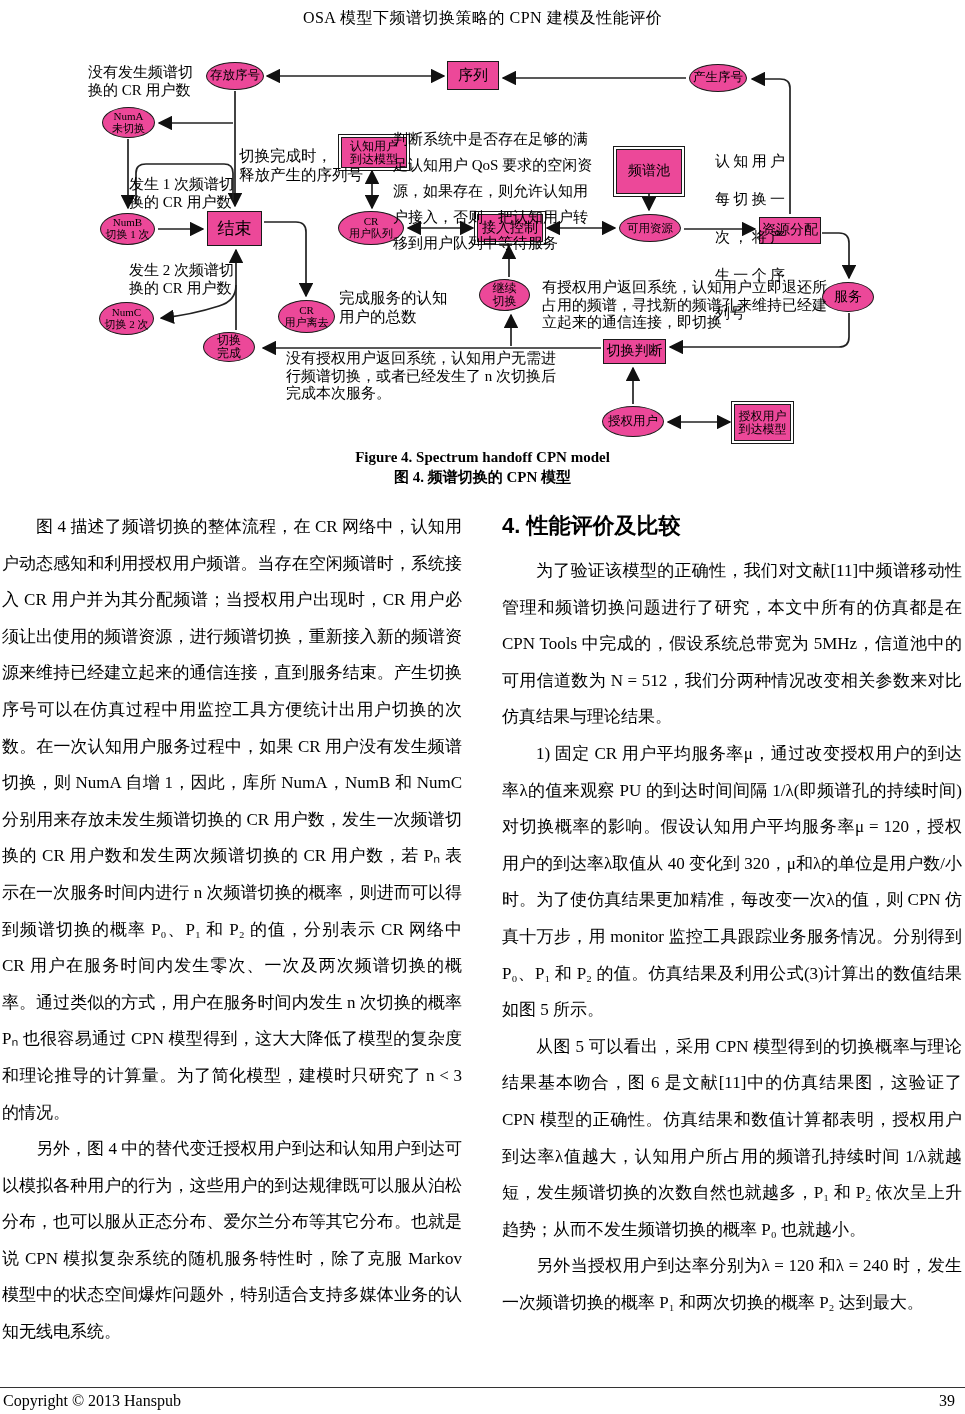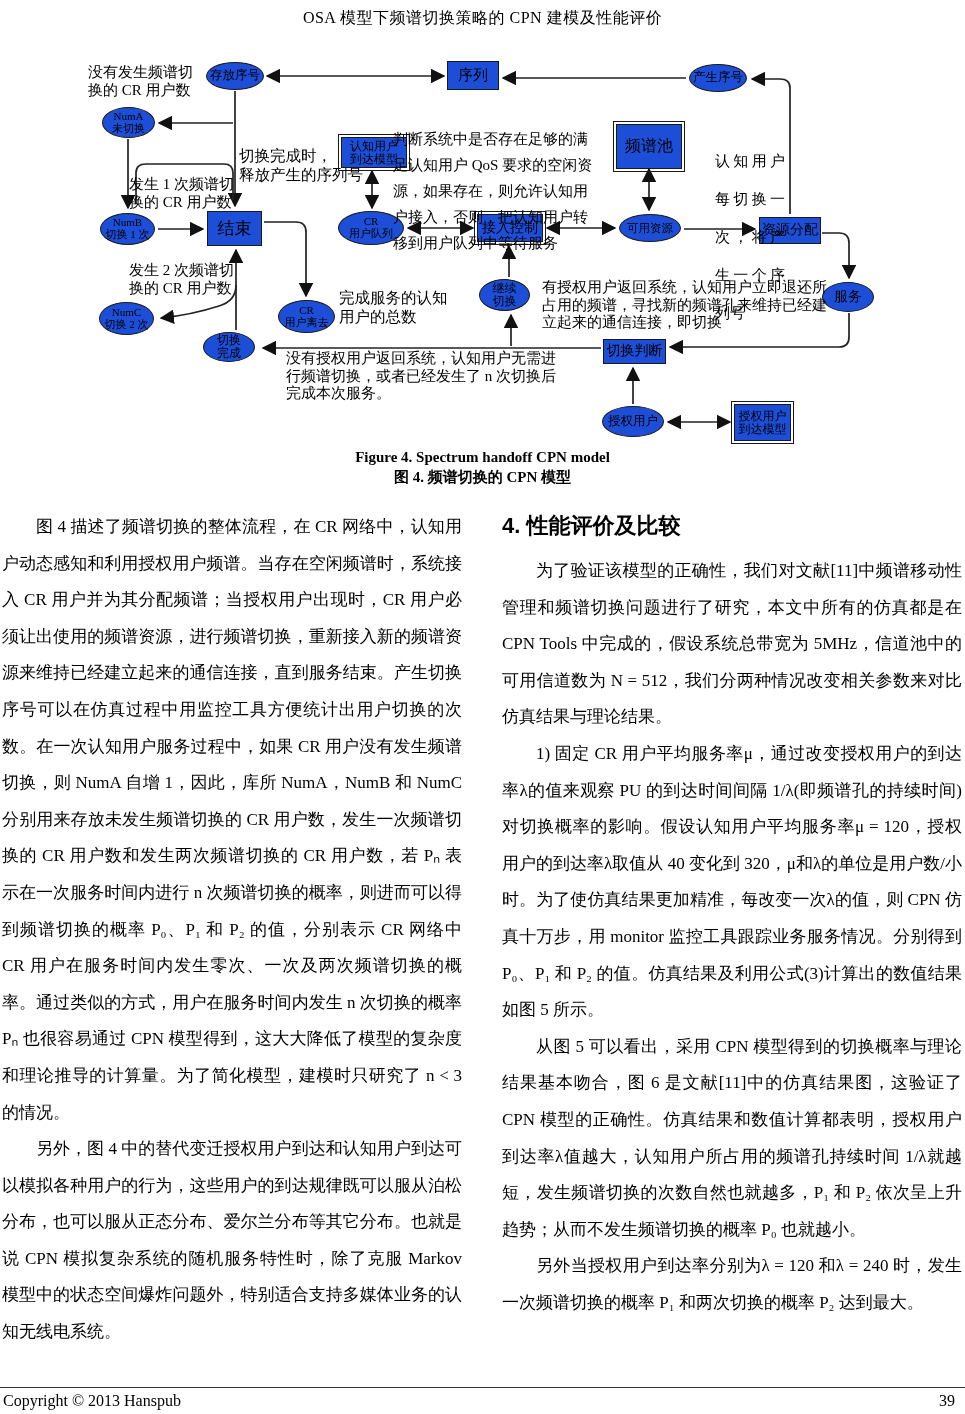--- a/index.html
+++ b/index.html
@@ -4,21 +4,21 @@
 <style>
   html,body{margin:0;padding:0;background:#fff;}
   .page{position:relative;width:965px;height:1414px;background:#ffffff;overflow:hidden;
         font-family:"Liberation Serif",serif;color:#000;}
   .doc-title{position:absolute;left:0;top:8px;width:965px;text-align:center;
              font-size:16px;letter-spacing:.5px;}
   
   .diagram{position:absolute;left:0;top:0;width:965px;height:500px;}
   .diagram svg{position:absolute;left:0;top:0;}
   .node{position:absolute;display:flex;flex-direction:column;align-items:center;
-        justify-content:center;background:#1d4ed8;line-height:1.05;text-align:center;
+        justify-content:center;background:#ec4899;line-height:1.05;text-align:center;
         box-sizing:border-box;}
   .place{border:1.5px solid #1a1a1a;border-radius:50%;}
   .trans{border:1.6px solid #1a1a1a;}
   .dbl{outline:1.4px solid #1a1a1a;outline-offset:2px;}
   .anno{position:absolute;white-space:pre-line;line-height:17.5px;font-size:15px;}
   .jline{text-align:justify;text-align-last:justify;}
   .cap{position:absolute;left:0;width:965px;text-align:center;font-weight:bold;font-size:15px;}
   
   .col{position:absolute;top:509px;width:460px;}
   .col p{margin:0;font-size:17px;line-height:36.6px;text-align:justify;text-indent:2em;}
@@ -126,21 +126,21 @@
     <div class="node trans" style="left:759px;top:217px;width:62px;height:27px;font-size:14px">
         <span>资源分配</span>
       </div>
     <div class="node trans" style="left:603px;top:339px;width:63px;height:25px;font-size:14px">
         <span>切换判断</span>
       </div>
     <div class="node trans dbl" style="left:341px;top:137px;width:66px;height:31px;font-size:12px">
         <span>认知用户</span>
         <span>到达模型</span>
       </div>
-    <div class="node trans dbl" style="left:616px;top:124px;width:66px;height:45px;font-size:16px">
+    <div class="node trans dbl" style="left:616px;top:149px;width:66px;height:45px;font-size:14px">
         <span>频谱池</span>
       </div>
     <div class="node trans dbl" style="left:734px;top:404px;width:57px;height:37px;font-size:12px">
         <span>授权用户</span>
         <span>到达模型</span>
       </div>
 
     <div class="anno" style="left:88px;top:64px">没有发生频谱切
 换的 CR 用户数</div>
     <div class="anno" style="left:239px;top:147px;font-size:15.5px;line-height:18.5px">切换完成时，

